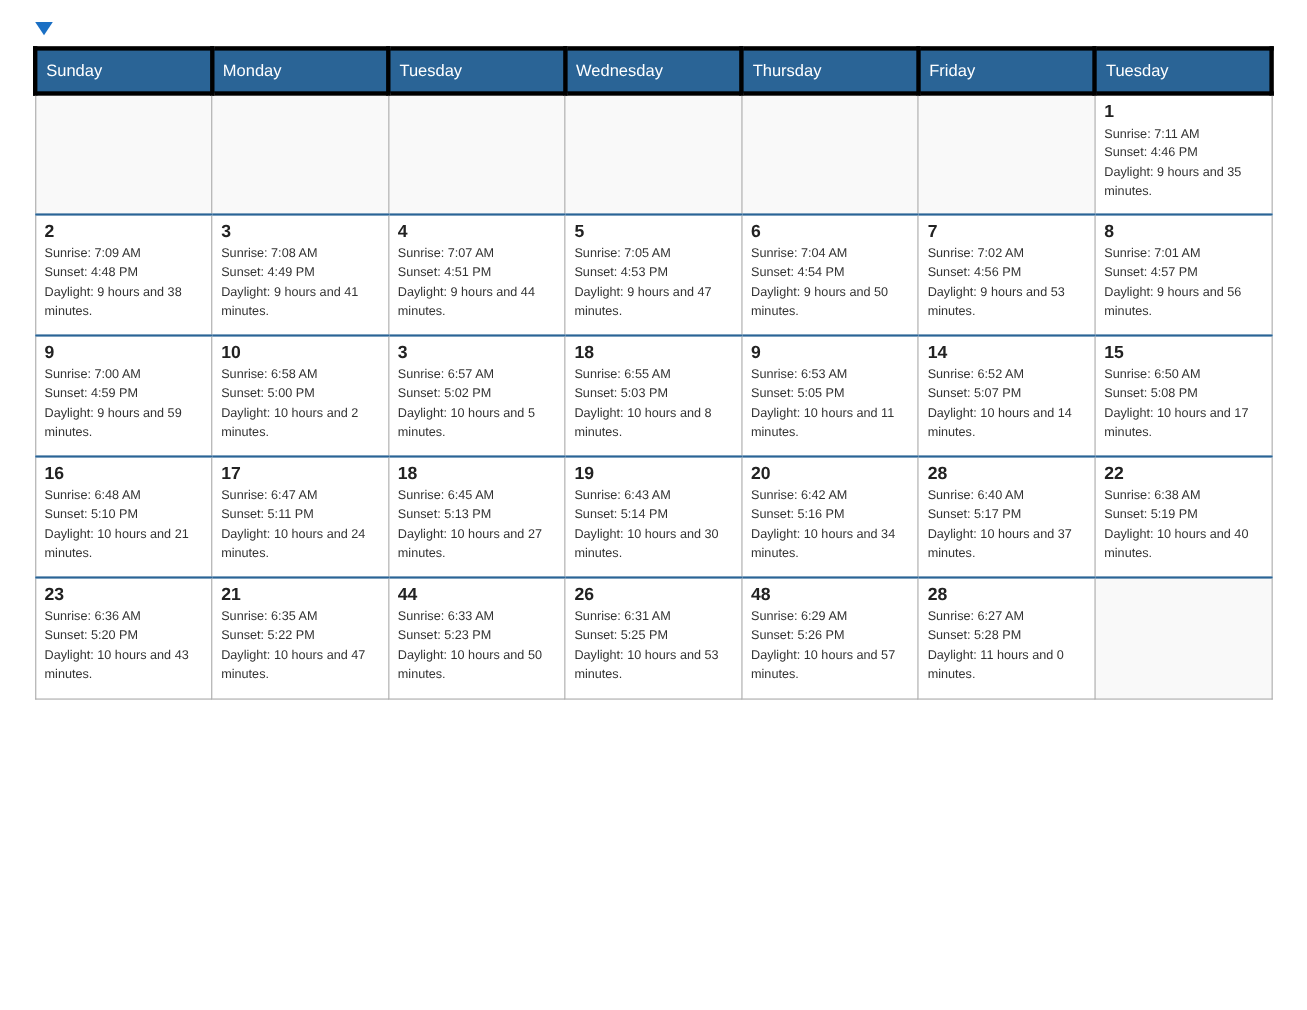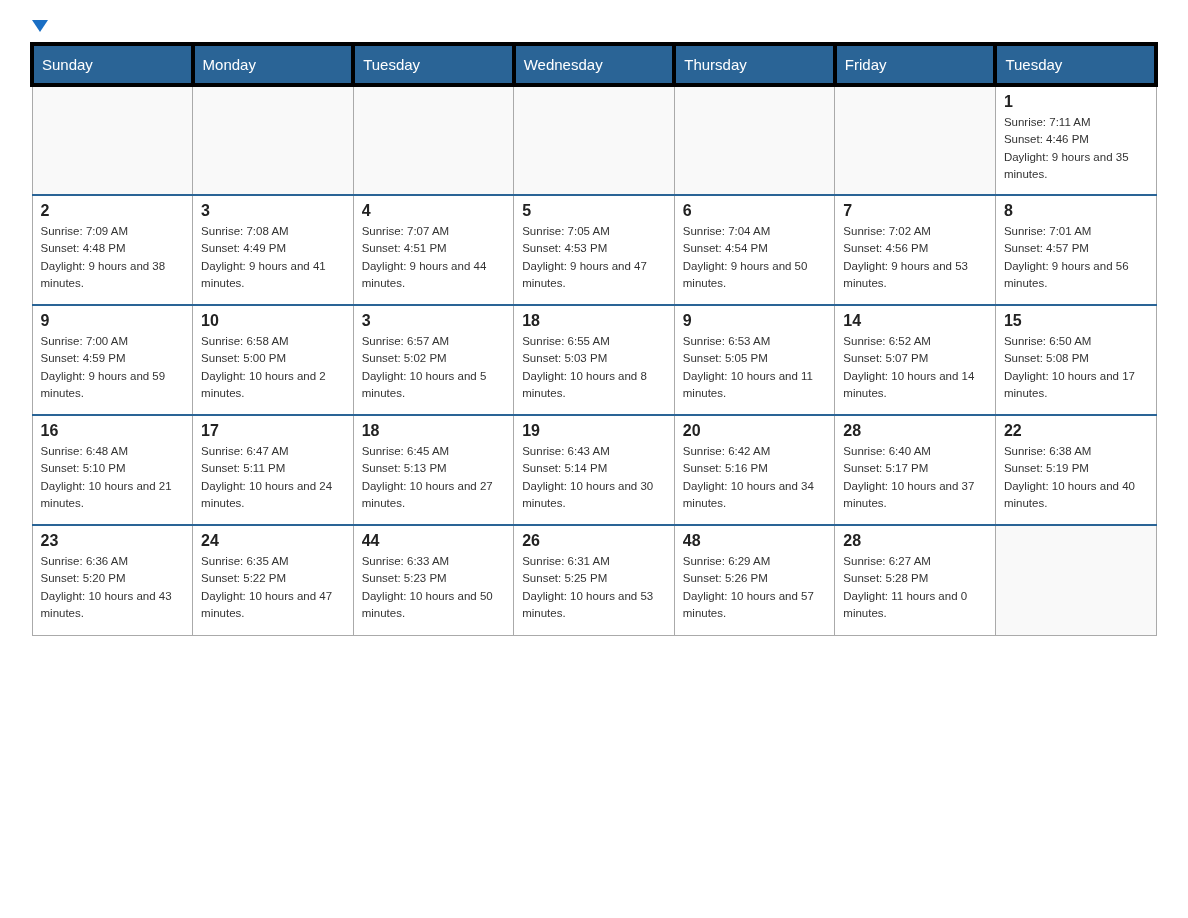--- a/index.html
+++ b/index.html
@@ -236,21 +236,21 @@
           <span class="day-number">22</span>
           <div class="day-info">Sunrise: 6:38 AM<br>Sunset: 5:19 PM<br>Daylight: 10 hours and 40 minutes.</div>
         </td>
       </tr>
       <tr>
         <td>
           <span class="day-number">23</span>
           <div class="day-info">Sunrise: 6:36 AM<br>Sunset: 5:20 PM<br>Daylight: 10 hours and 43 minutes.</div>
         </td>
         <td>
-          <span class="day-number">24</span>
+          <span class="day-number">21</span>
           <div class="day-info">Sunrise: 6:35 AM<br>Sunset: 5:22 PM<br>Daylight: 10 hours and 47 minutes.</div>
         </td>
         <td>
           <span class="day-number">44</span>
           <div class="day-info">Sunrise: 6:33 AM<br>Sunset: 5:23 PM<br>Daylight: 10 hours and 50 minutes.</div>
         </td>
         <td>
           <span class="day-number">26</span>
           <div class="day-info">Sunrise: 6:31 AM<br>Sunset: 5:25 PM<br>Daylight: 10 hours and 53 minutes.</div>
         </td>

